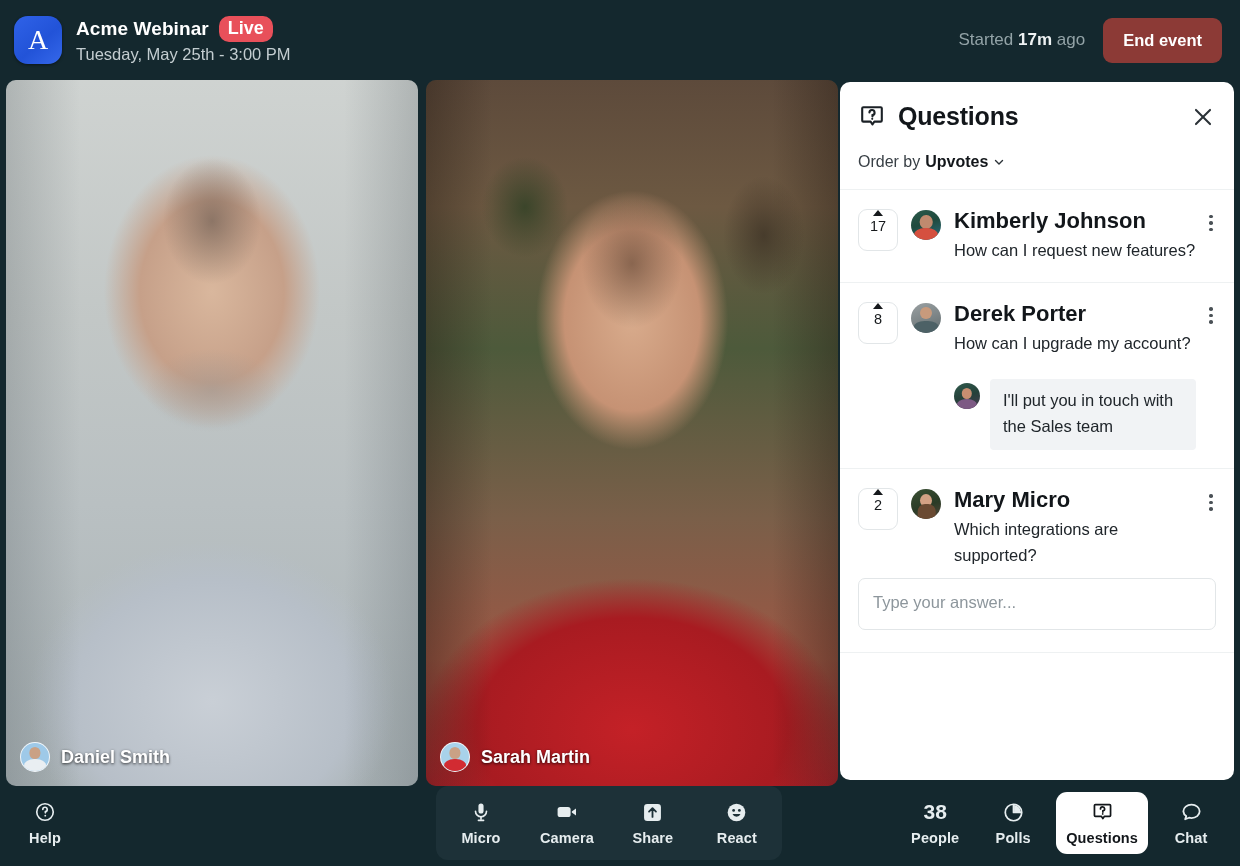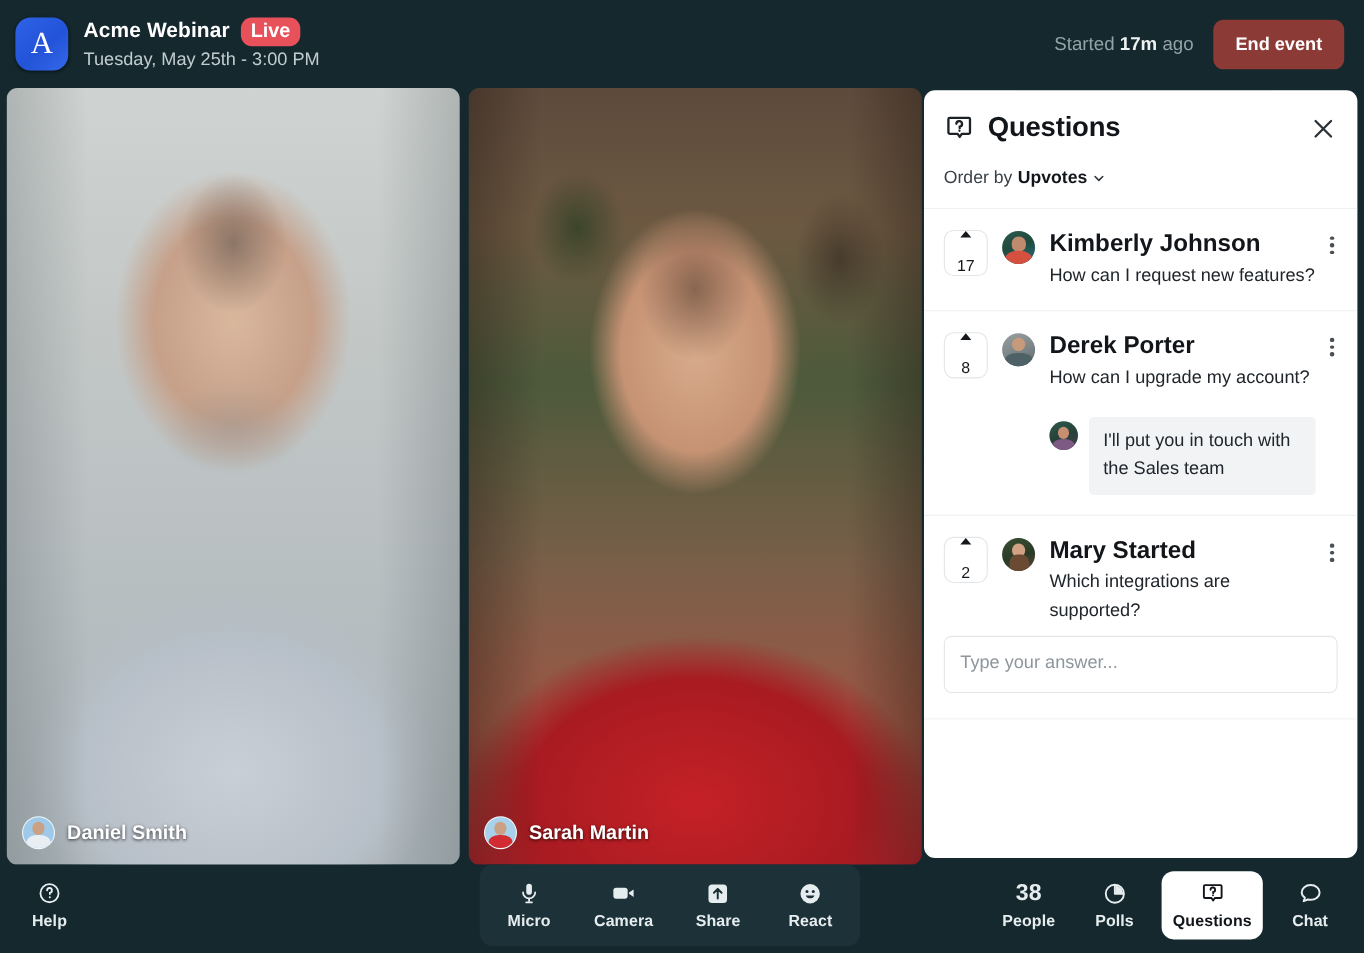--- a/index.html
+++ b/index.html
@@ -123,21 +123,21 @@
   .qorder b { color: #12161a; font-weight: bold; }
   .chev { width: 12px; height: 12px; }
 
   .qlist { flex: 1; overflow: hidden; }
   .qitem {
     display: flex; gap: 13px; padding: 18px 16px 18px 18px;
     border-bottom: 1px solid #eef1f2; position: relative;
   }
   .upvote {
     width: 40px; height: 42px; border: 1px solid #e2e6e8; border-radius: 9px;
-    display: flex; flex-direction: column; align-items: center; justify-content: space-between;
+    display: flex; flex-direction: column; align-items: center; justify-content: flex-start;
     gap: 2px; flex: none; background: #fff; cursor: pointer; margin-top: 1px;
   }
   .upvote .tri {
     width: 0; height: 0; border-left: 5px solid transparent;
     border-right: 5px solid transparent; border-bottom: 6px solid #16191c;
   }
   .upvote .cnt { font-size: 14.5px; color: #16191c; }
   .q-av {
     width: 30px; height: 30px; border-radius: 50%; flex: none; margin-top: 2px;
     overflow: hidden; position: relative;
@@ -315,21 +315,21 @@
           </span>
       </div>
 
       <div class="qitem" style="border-bottom:none;padding-bottom:10px;">
         <div class="upvote">
           <span class="tri"></span>
           <span class="cnt">2</span>
         </div>
         <div class="q-av mary"></div>
         <div class="q-body">
-          <div class="q-author">Mary Started</div>
+          <div class="q-author">Mary Micro</div>
           <div class="q-text">Which integrations are supported?</div>
         </div>
         <span class="q-kebab">
             <i></i>
             <i></i>
             <i></i>
           </span>
       </div>
 
       <div class="answer-wrap">

